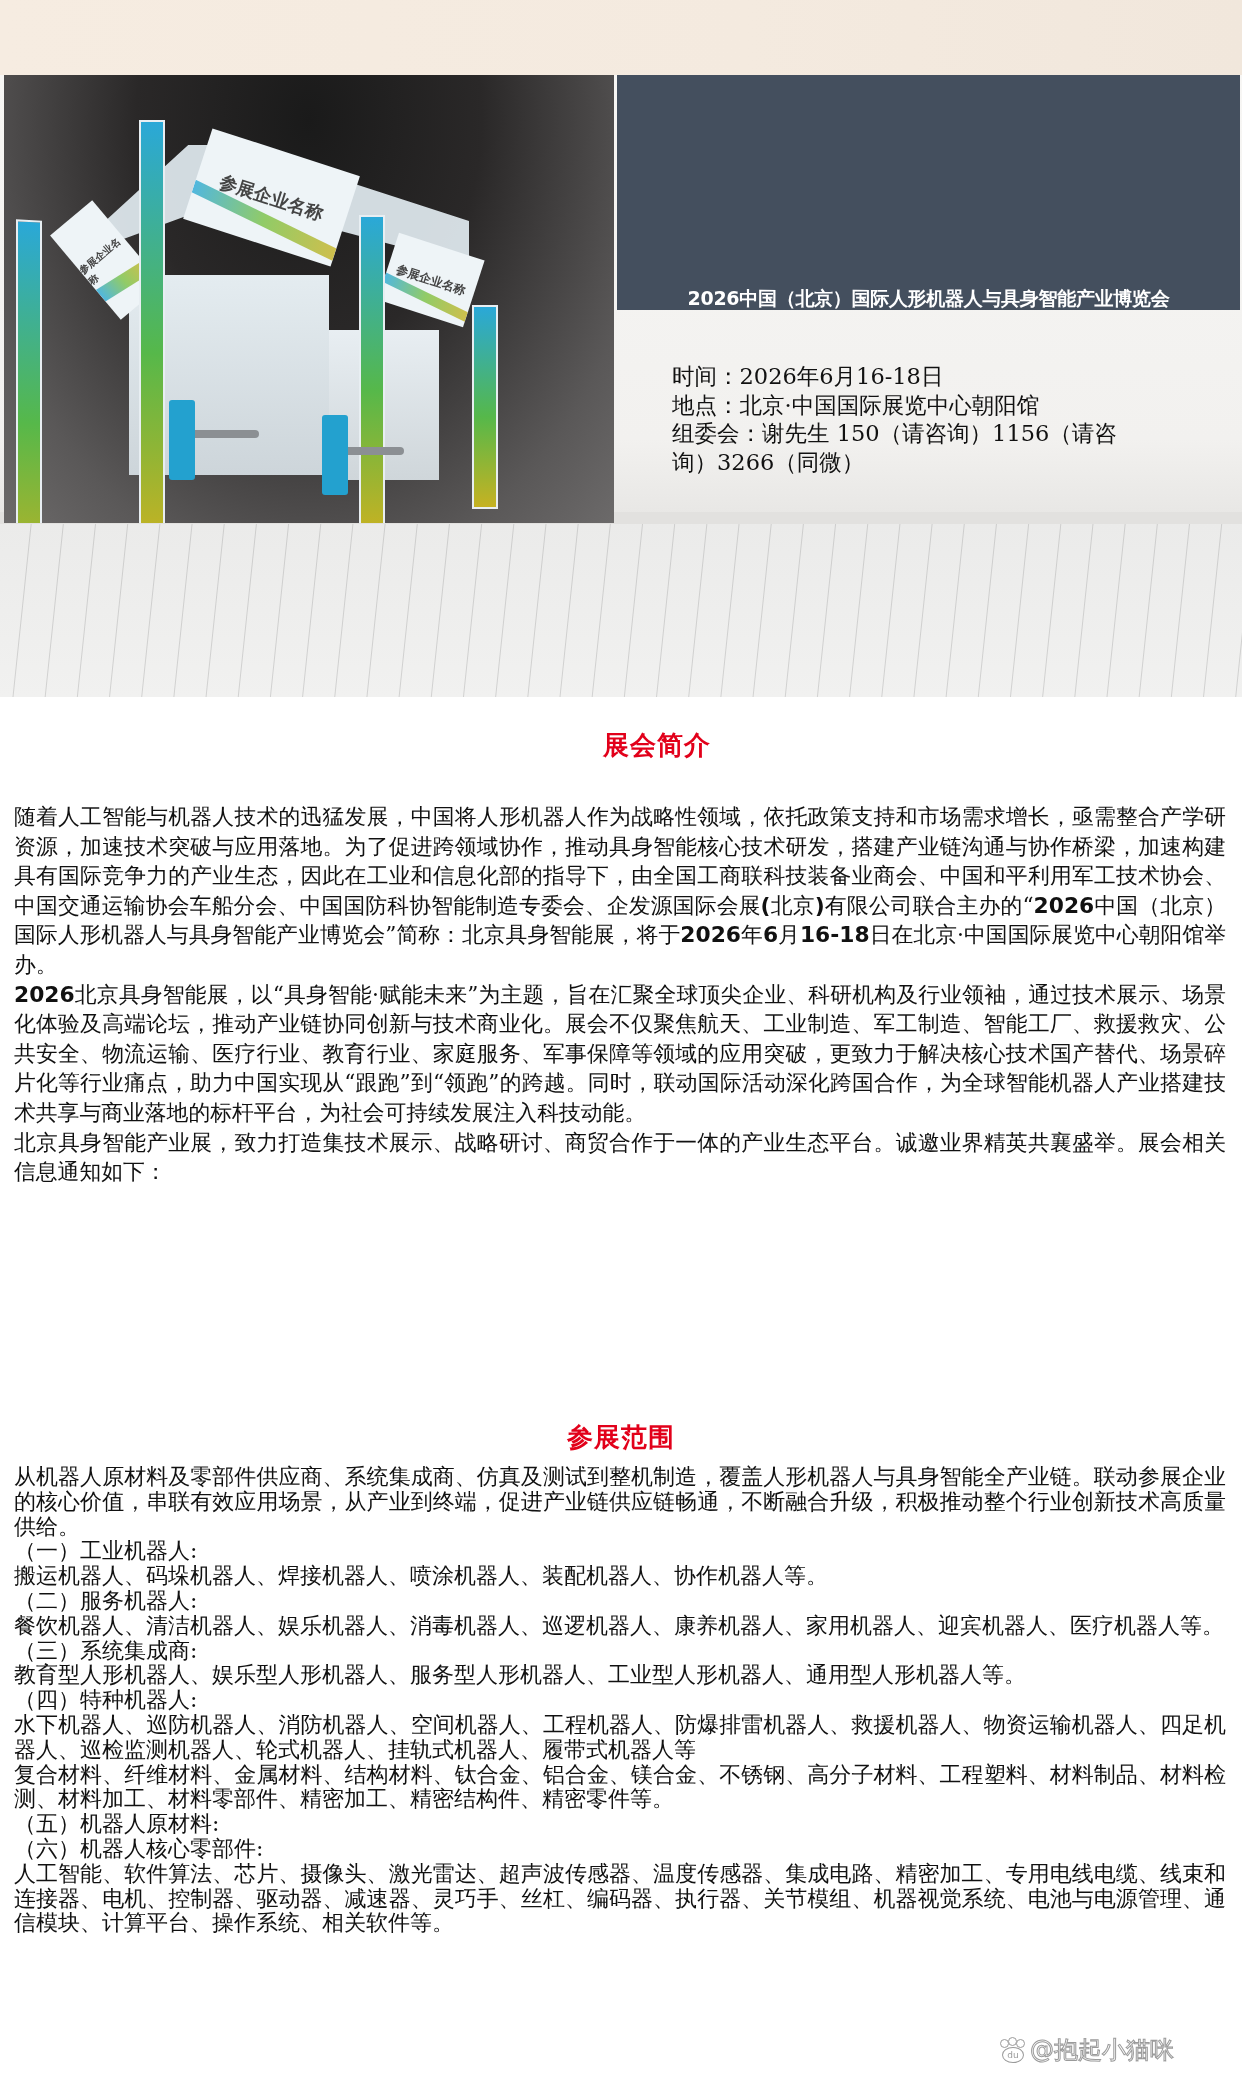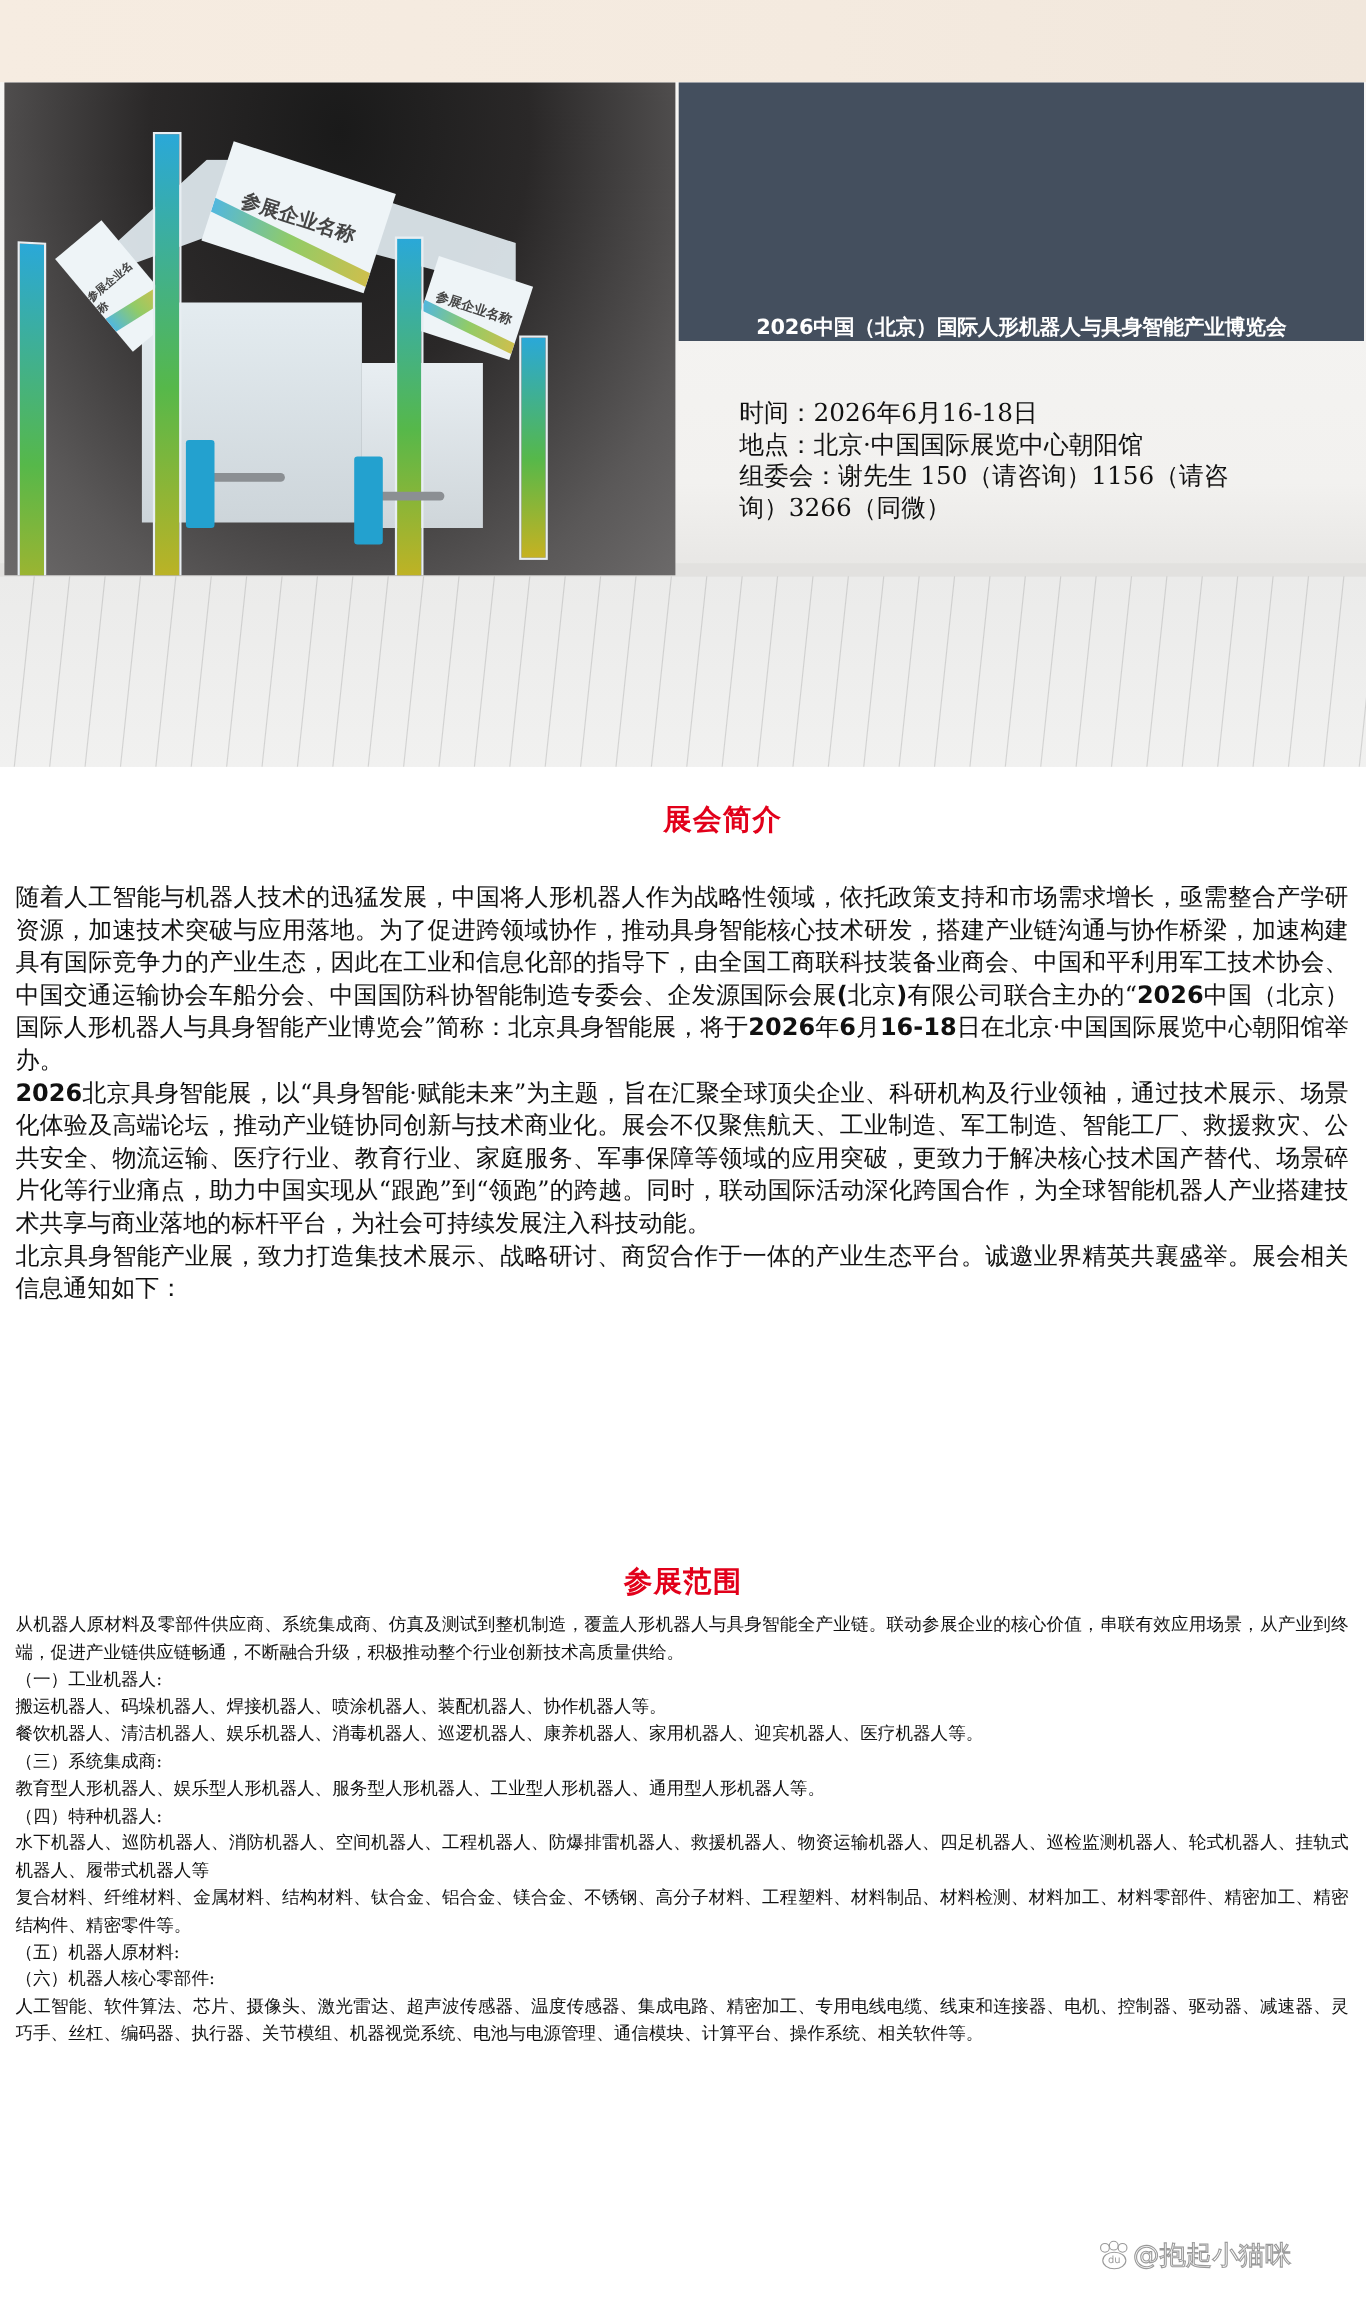--- a/index.html
+++ b/index.html
@@ -41,21 +41,21 @@
          font-size:19px;line-height:24px;text-align:center;width:595px;letter-spacing:-0.3px;}
   .info{position:absolute;left:672px;top:362px;width:540px;font-family:"DejaVu Serif","Liberation Serif",serif;
         font-size:22.5px;line-height:28.5px;color:#111;}
   .info div{white-space:nowrap;}
   .h2{position:absolute;left:0;width:1242px;text-align:center;color:#e2001a;
       font-family:"DejaVu Sans","Liberation Sans",sans-serif;font-weight:bold;font-size:26px;letter-spacing:1px;}
   .intro{position:absolute;left:14px;top:802px;width:1212px;font-size:21.8px;line-height:29.6px;
          text-align:justify;}
   .intro p{margin:0;}
   .intro b{font-family:"DejaVu Sans","Liberation Sans",sans-serif;font-weight:bold;}
-  .scope{position:absolute;left:14px;top:1465px;width:1212px;font-size:16px;line-height:24.8px;text-align:justify;}
+  .scope{position:absolute;left:14px;top:1465px;width:1212px;font-size:22px;line-height:24.8px;text-align:justify;}
   .scope p{margin:0;}
   .watermark{position:absolute;left:998px;top:2034px;font-family:"DejaVu Sans",sans-serif;font-size:24px;
              color:#ffffff;-webkit-text-stroke:1px #9a9a9a;display:flex;align-items:center;gap:4px;}
   .paw{width:28px;height:26px;position:relative;}
   .paw span{position:absolute;border:1.5px solid #9a9a9a;border-radius:50%;background:#fff;}
 </style>
 </head>
 <body>
 
 <div class="top-band"></div>
@@ -107,20 +107,21 @@
   <p><b>2026</b><span>北京具身智能展，以“具身智能·赋能未来”为主题，旨在汇聚全球顶尖企业、科研机构及行业领袖，通过技术展示、场景化体验及高端论坛，推动产业链协同创新与技术商业化。展会不仅聚焦航天、工业制造、军工制造、智能工厂、救援救灾、公共安全、物流运输、医疗行业、教育行业、家庭服务、军事保障等领域的应用突破，更致力于解决核心技术国产替代、场景碎片化等行业痛点，助力中国实现从“跟跑”到“领跑”的跨越。同时，联动国际活动深化跨国合作，为全球智能机器人产业搭建技术共享与商业落地的标杆平台，为社会可持续发展注入科技动能。</span></p>
   <p>北京具身智能产业展，致力打造集技术展示、战略研讨、商贸合作于一体的产业生态平台。诚邀业界精英共襄盛举。展会相关信息通知如下：</p>
 </div>
 
 <div class="h2" style="top:1420px;">参展范围</div>
 
 <div class="scope">
   <p>从机器人原材料及零部件供应商、系统集成商、仿真及测试到整机制造，覆盖人形机器人与具身智能全产业链。联动参展企业的核心价值，串联有效应用场景，从产业到终端，促进产业链供应链畅通，不断融合升级，积极推动整个行业创新技术高质量供给。</p>
   <p>（一）工业机器人:</p>
   <p>搬运机器人、码垛机器人、焊接机器人、喷涂机器人、装配机器人、协作机器人等。</p>
+  <p>（二）服务机器人:</p>
   <p>餐饮机器人、清洁机器人、娱乐机器人、消毒机器人、巡逻机器人、康养机器人、家用机器人、迎宾机器人、医疗机器人等。</p>
   <p>（三）系统集成商:</p>
   <p>教育型人形机器人、娱乐型人形机器人、服务型人形机器人、工业型人形机器人、通用型人形机器人等。</p>
   <p>（四）特种机器人:</p>
   <p>水下机器人、巡防机器人、消防机器人、空间机器人、工程机器人、防爆排雷机器人、救援机器人、物资运输机器人、四足机器人、巡检监测机器人、轮式机器人、挂轨式机器人、履带式机器人等</p>
   <p>复合材料、纤维材料、金属材料、结构材料、钛合金、铝合金、镁合金、不锈钢、高分子材料、工程塑料、材料制品、材料检测、材料加工、材料零部件、精密加工、精密结构件、精密零件等。</p>
   <p>（五）机器人原材料:</p>
   <p>（六）机器人核心零部件:</p>
   <p>人工智能、软件算法、芯片、摄像头、激光雷达、超声波传感器、温度传感器、集成电路、精密加工、专用电线电缆、线束和连接器、电机、控制器、驱动器、减速器、灵巧手、丝杠、编码器、执行器、关节模组、机器视觉系统、电池与电源管理、通信模块、计算平台、操作系统、相关软件等。</p>
 </div>

